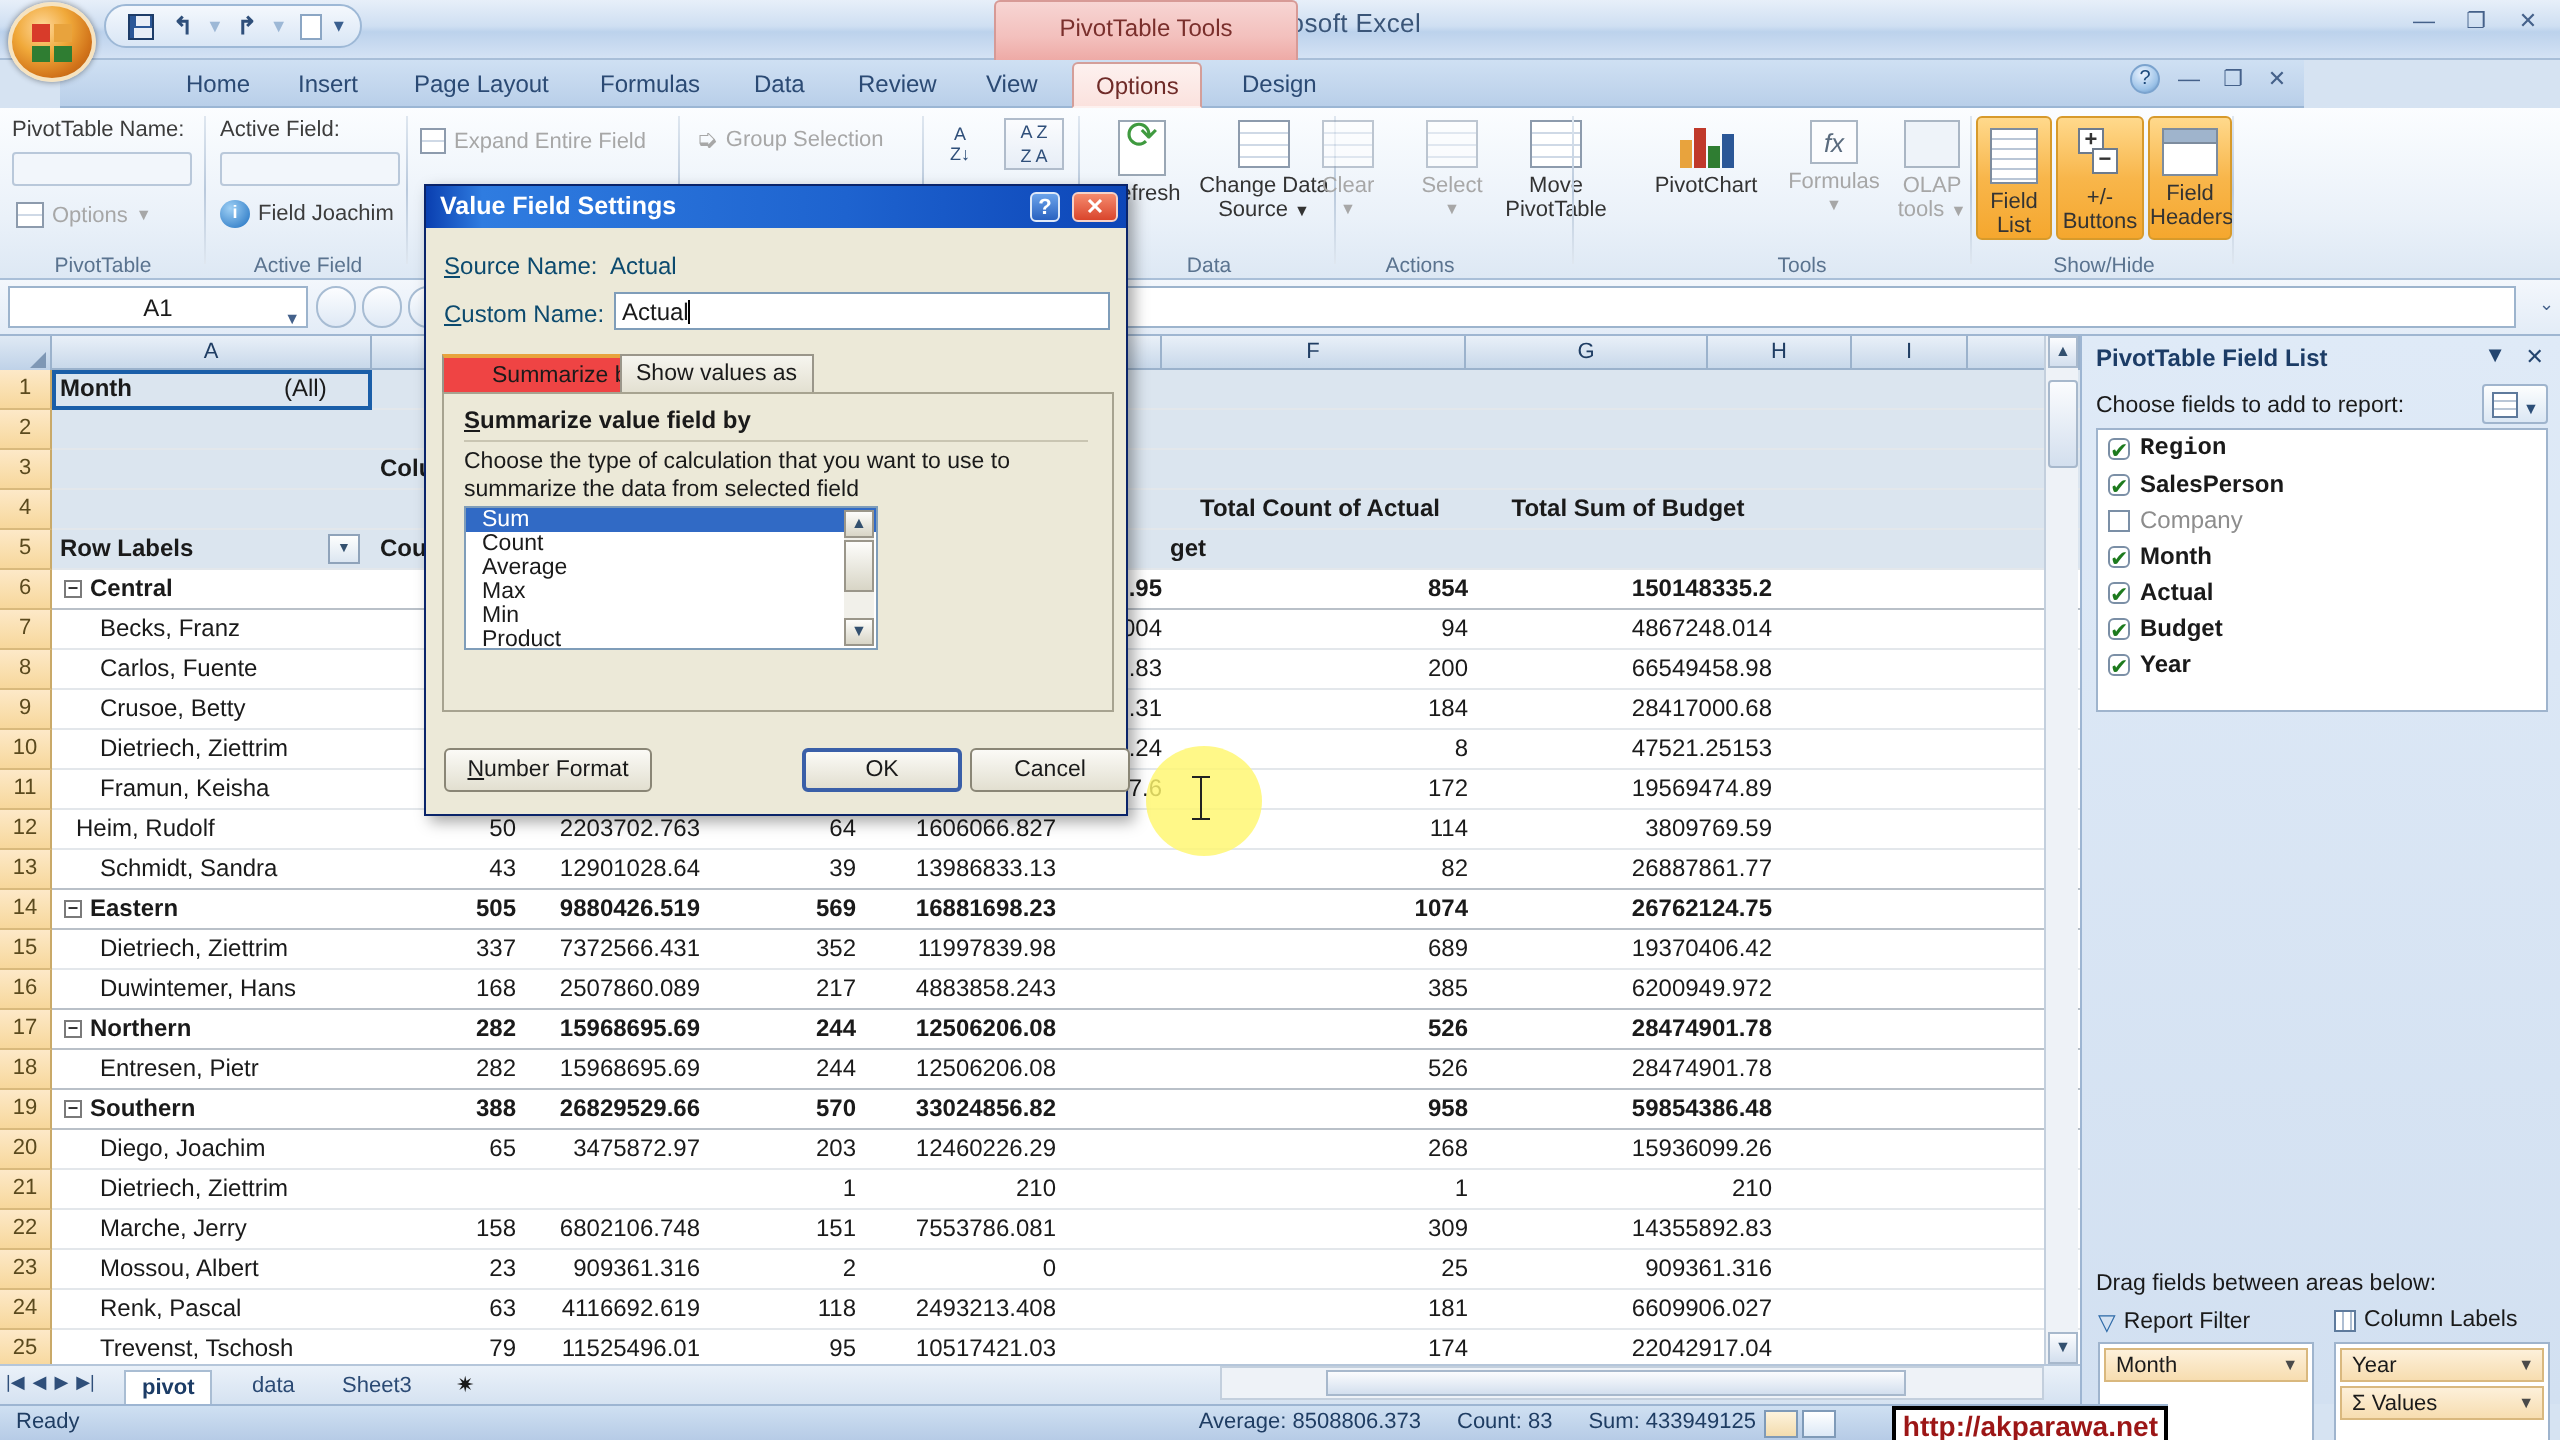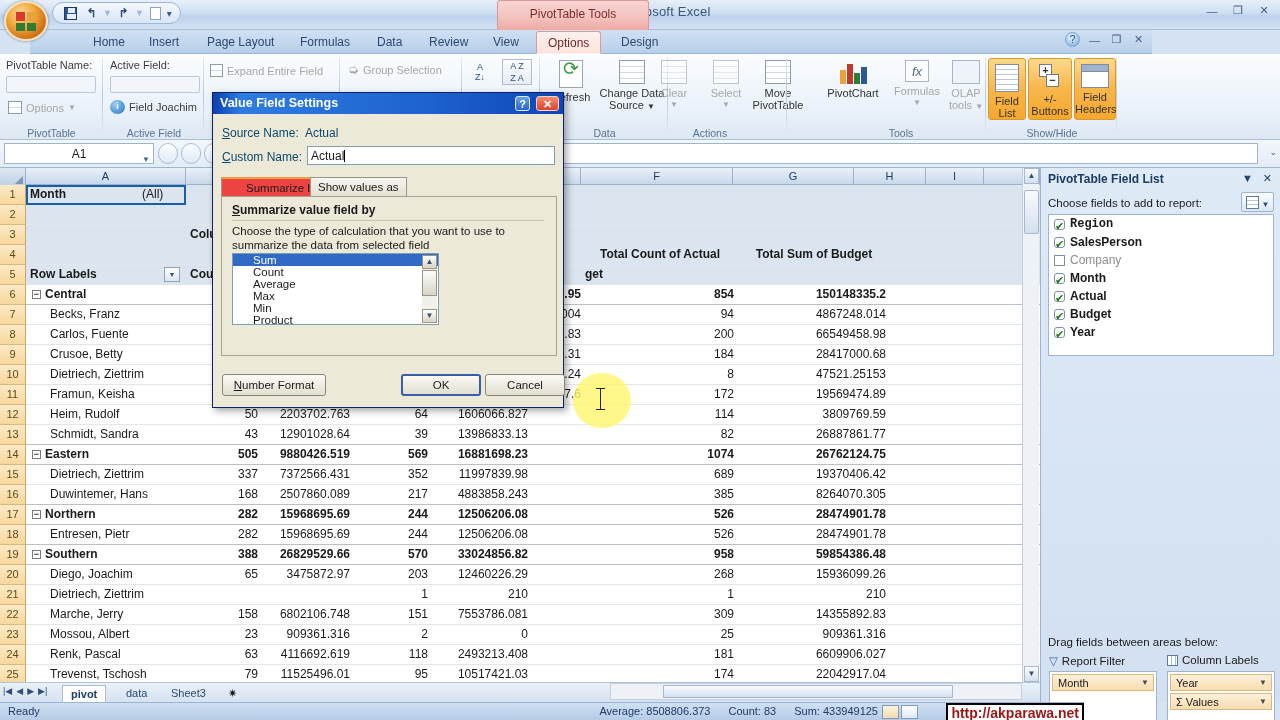--- a/index.html
+++ b/index.html
@@ -241,21 +241,21 @@
   .tabstrip{ position:absolute; left:8px; top:84px; width:336px; height:14px; }
   .dtab{ position:absolute; top:0; height:19px; line-height:18px; padding:0 7px; font-size:11.5px;
     border:1px solid #9a968a; border-bottom:none; background:linear-gradient(#f6f5ef,#e3e0d1); }
   .dtab.act{ background:#ef4444; border-top:2px solid #e8a33d; font-weight:normal;padding-left:24px; }
   .dpanel{ position:absolute; left:8px; top:103px; width:336px; height:160px;
     background:#ece9d8; border:1px solid #a7a390; }
   .dp-h{ position:absolute; left:10px; top:6px; font-size:12px; font-weight:bold; }
   .dp-rule{ position:absolute; left:10px; top:23px; width:312px; height:1px; background:#c9c5b2; }
   .dp-p{ position:absolute; left:10px; top:27px; width:318px; font-size:11.5px; line-height:14px; }
   .lbox{ position:absolute; left:10px; top:56px; width:207px; height:72px; background:#fff; border:1px solid #7f9db9; overflow:hidden;}
-  .lrow{ height:12px; line-height:12px; font-size:11.5px; padding-left:20px; }
+  .lrow{ height:12px; line-height:12px; font-size:11.5px; padding-left:8px; }
   .lrow.sel{ background:#316ac5; color:#fff; }
   .lsb{ position:absolute; right:1px; top:1px; width:15px; bottom:1px; background:#f1f0ea; }
   .lsb .ar{ width:15px; height:14px; background:linear-gradient(#fdfdfb,#d8d5c6); border:1px solid #9a968a;
     font-size:8px; text-align:center; line-height:12px; color:#33506f;}
   .lsb .th{ position:absolute; left:0; top:15px; width:15px; height:26px;
     background:linear-gradient(#fdfdfb,#d8d5c6); border:1px solid #9a968a;}
   .dbtn{ position:absolute; height:22px; background:linear-gradient(#fbfaf6,#e2dfd0);
     border:1px solid #8a8676; border-radius:3px; font-size:11.5px; text-align:center; line-height:20px; }
   .dbtn.def{ border:2px solid #3a5fa8; line-height:18px; }
 
@@ -572,21 +572,21 @@
           <div class="cell" style="left:24px;width:150px;text-align:left">Framun, Keisha</div>
           <div class="cell num" style="left:160px;width:72px"></div>
           <div class="cell num" style="left:236px;width:88px"></div>
           <div class="cell num" style="left:330px;width:72px"></div>
           <div class="cell num" style="left:406px;width:96px"></div>
           <div class="cell num" style="left:560px;width:148px">172</div>
           <div class="cell num" style="left:712px;width:148px">19569474.89</div>
           <div class="cell num" style="left:500px;width:55px">07.6</div>
         </div>
         <div class="row">
-          <div class="cell" style="left:24px;width:150px;text-align:left">Heim, Rudolf</div>
+          <div class="cell" style="left:12px;width:150px;text-align:left">Heim, Rudolf</div>
           <div class="cell num" style="left:160px;width:72px">50</div>
           <div class="cell num" style="left:236px;width:88px">2203702.763</div>
           <div class="cell num" style="left:330px;width:72px">64</div>
           <div class="cell num" style="left:406px;width:96px">1606066.827</div>
           <div class="cell num" style="left:560px;width:148px">114</div>
           <div class="cell num" style="left:712px;width:148px">3809769.59</div>
         </div>
         <div class="row sep">
           <div class="cell" style="left:24px;width:150px;text-align:left">Schmidt, Sandra</div>
           <div class="cell num" style="left:160px;width:72px">43</div>
@@ -614,21 +614,21 @@
           <div class="cell num" style="left:560px;width:148px">689</div>
           <div class="cell num" style="left:712px;width:148px">19370406.42</div>
         </div>
         <div class="row sep">
           <div class="cell" style="left:24px;width:150px;text-align:left">Duwintemer, Hans</div>
           <div class="cell num" style="left:160px;width:72px">168</div>
           <div class="cell num" style="left:236px;width:88px">2507860.089</div>
           <div class="cell num" style="left:330px;width:72px">217</div>
           <div class="cell num" style="left:406px;width:96px">4883858.243</div>
           <div class="cell num" style="left:560px;width:148px">385</div>
-          <div class="cell num" style="left:712px;width:148px">8264070.305</div>
+          <div class="cell num" style="left:712px;width:148px">6200949.972</div>
         </div>
         <div class="row sep">
           <div class="cell bold" style="left:6px;width:150px;text-align:left"><span class="exp">−</span>Northern</div>
           <div class="cell num bold" style="left:160px;width:72px">282</div>
           <div class="cell num bold" style="left:236px;width:88px">15968695.69</div>
           <div class="cell num bold" style="left:330px;width:72px">244</div>
           <div class="cell num bold" style="left:406px;width:96px">12506206.08</div>
           <div class="cell num bold" style="left:560px;width:148px">526</div>
           <div class="cell num bold" style="left:712px;width:148px">28474901.78</div>
         </div>

